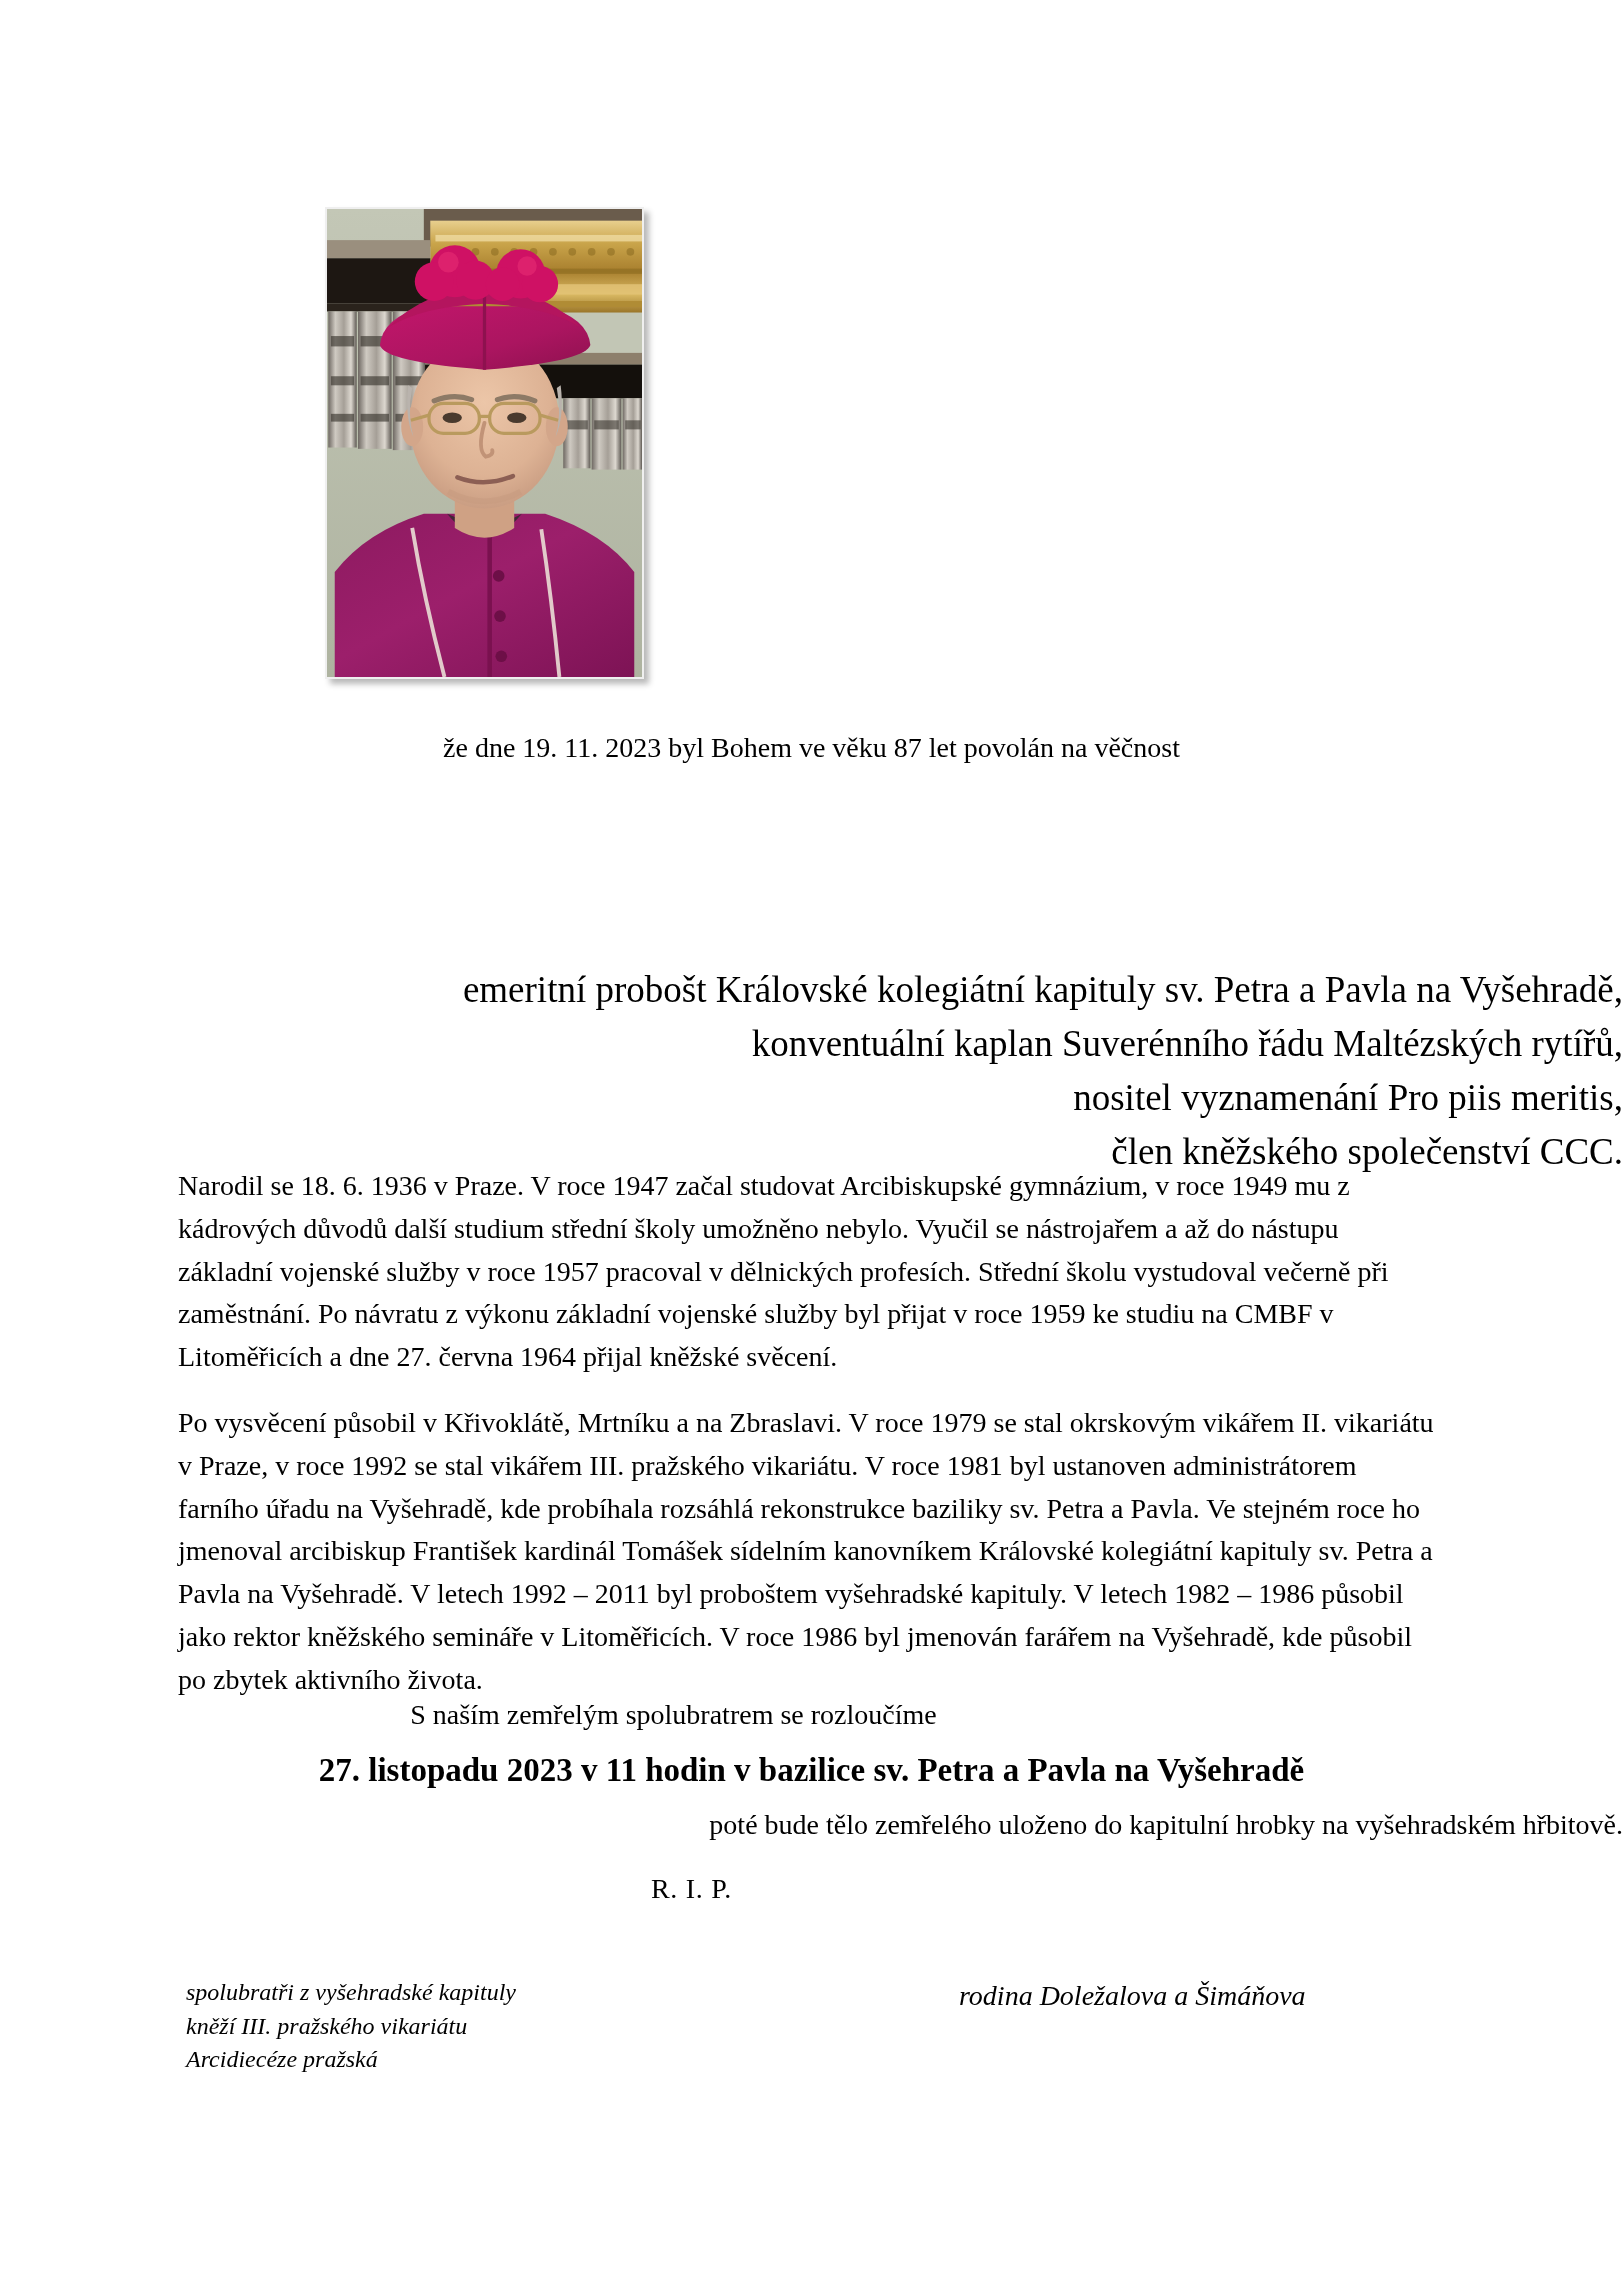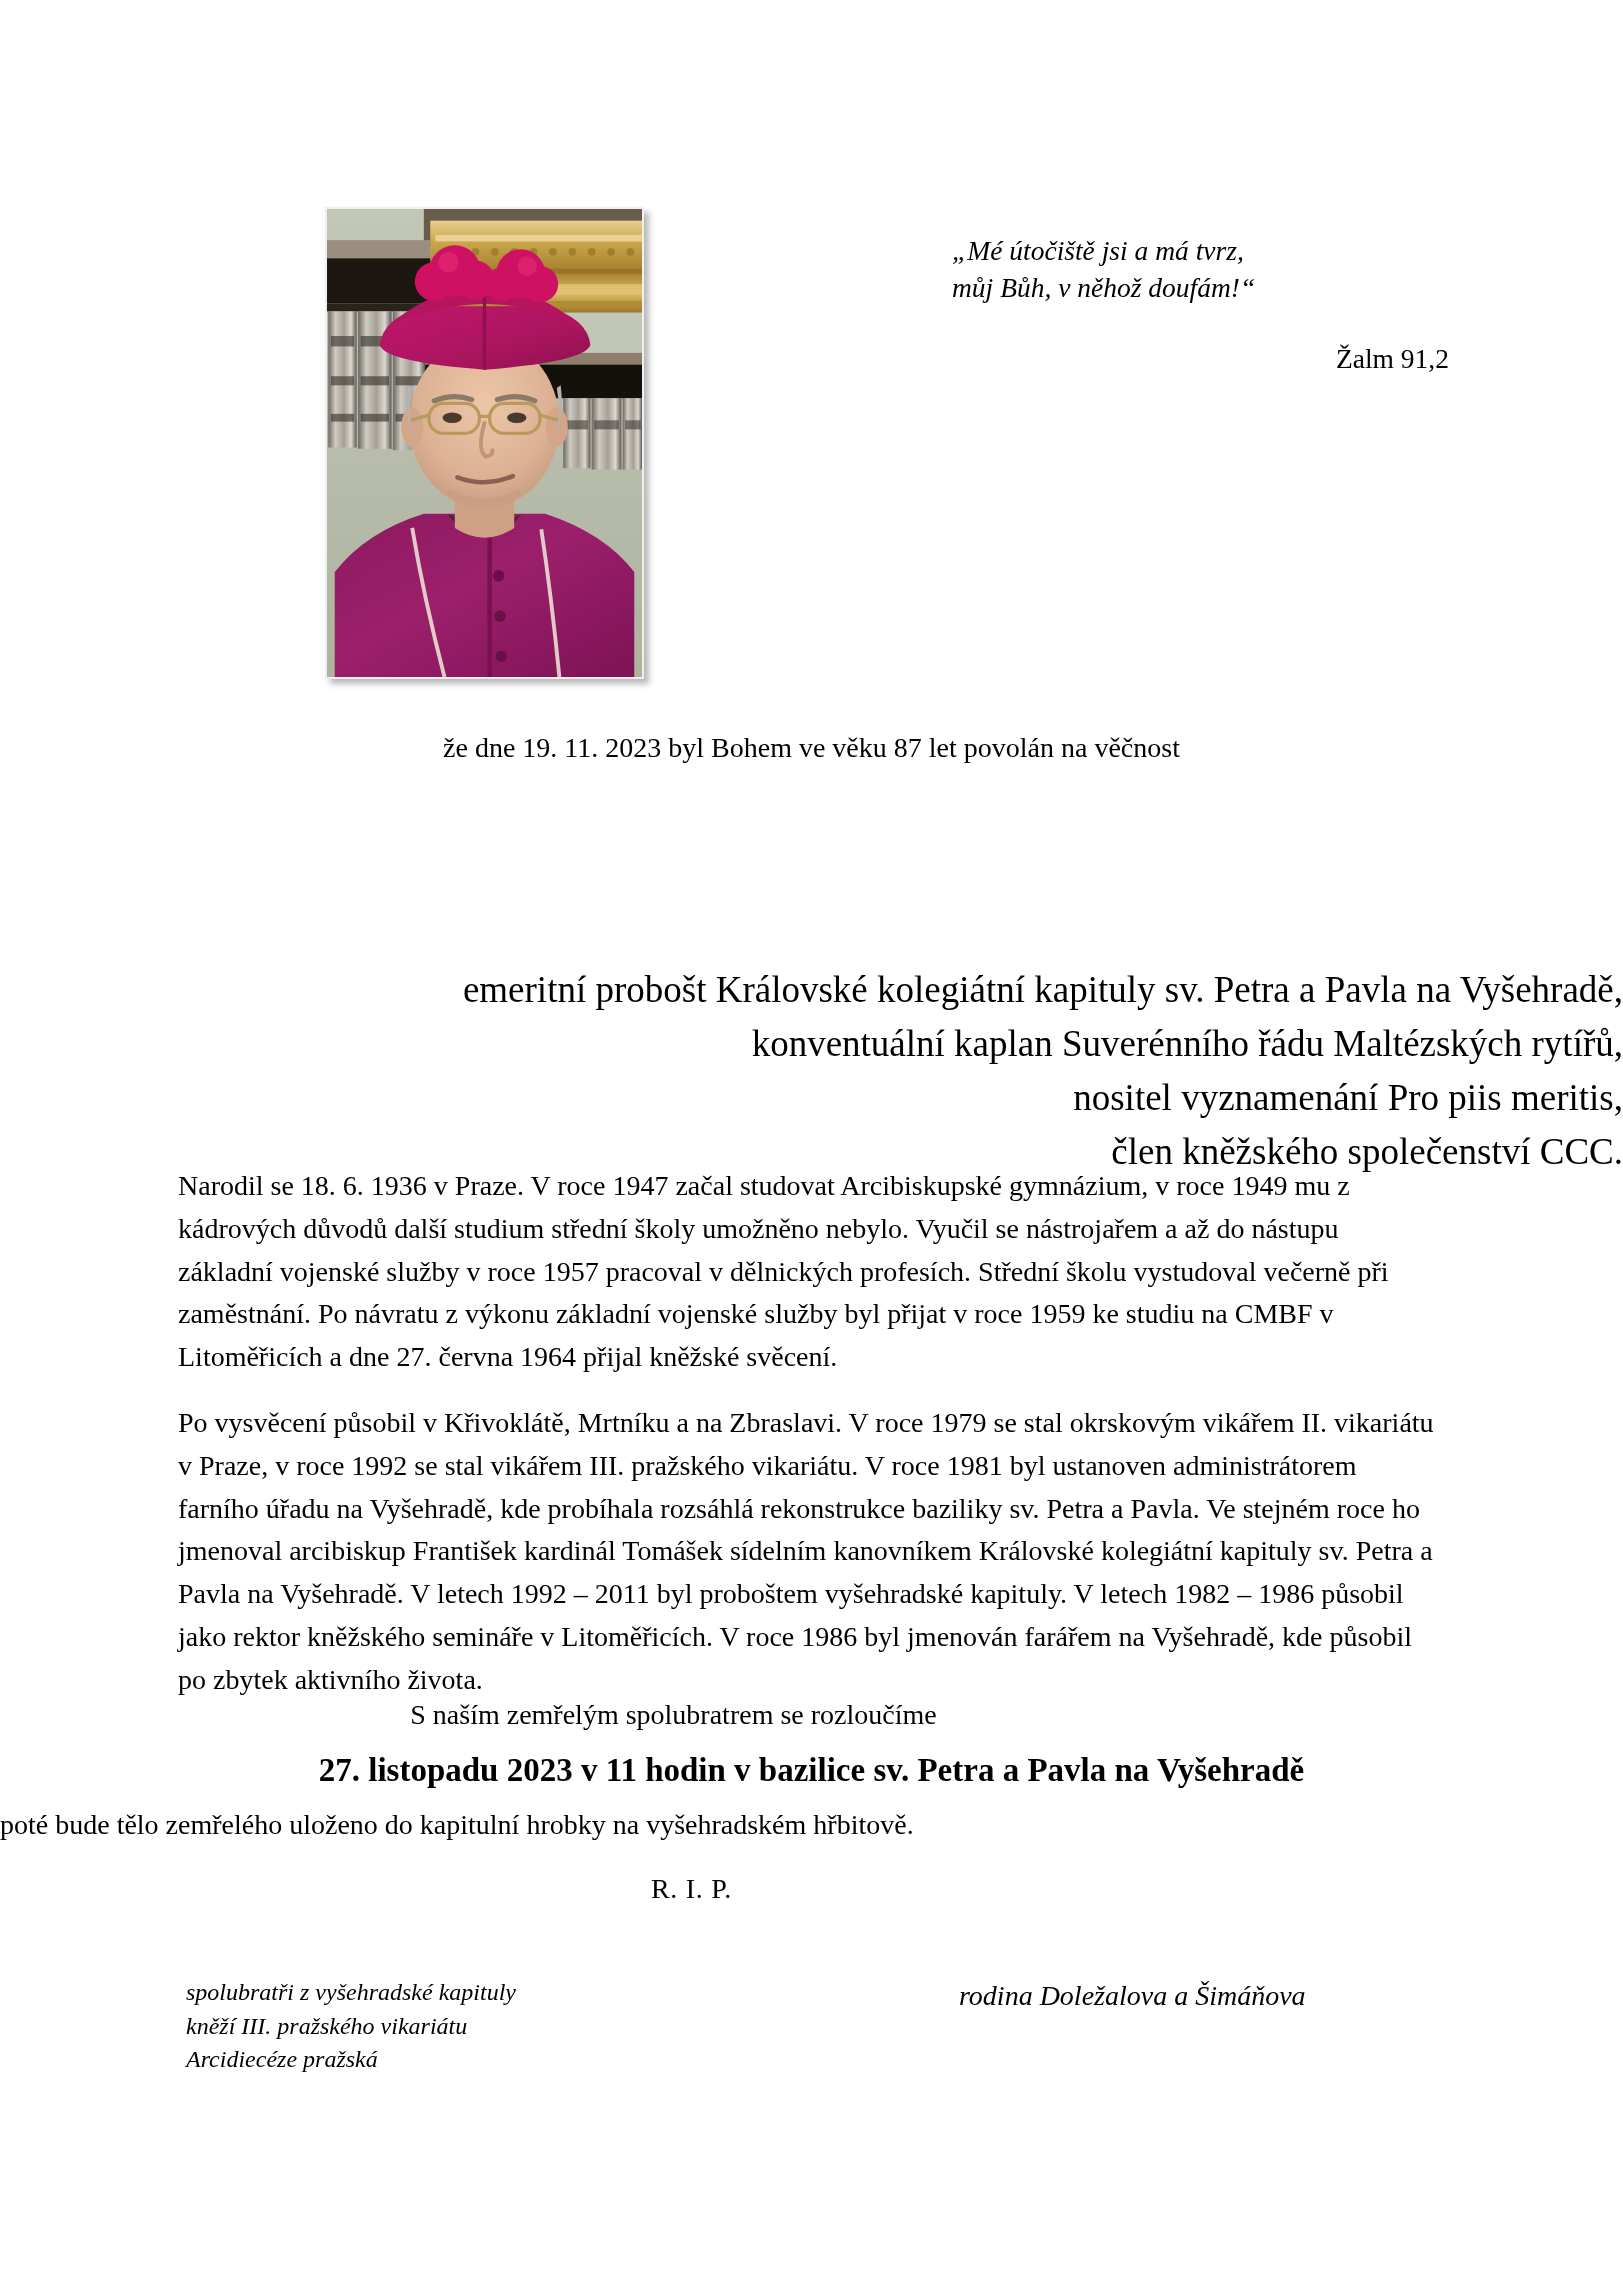--- a/index.html
+++ b/index.html
@@ -126,21 +126,21 @@
     width: 1623px;
     text-align: center;
     font-size: 33px;
     font-weight: bold;
   }
   .farewell-after {
     position: absolute;
     left: 0;
     top: 1809px;
     width: 1623px;
-    text-align: left;
+    text-align: right;
     font-size: 28px;
   }
   .rip {
     position: absolute;
     left: 0;
     top: 1873px;
     width: 1383px;
     text-align: center;
     font-size: 28px;
     letter-spacing: 0.7px;
@@ -337,25 +337,20 @@
             <circle cx="272" cy="116" r="26"></circle>
           </g>
           <g fill="#e0266f" opacity="0.8">
             <circle cx="188" cy="82" r="16"></circle>
             <circle cx="310" cy="88" r="15"></circle>
           </g>
         </g>
       </svg>
     </div>
 
-    <div class="epigraph">
-      <span>„Mé útočiště jsi a má tvrz,</span><br>
-      <span>můj Bůh, v něhož doufám!“</span>
-      <span class="src">Žalm 91,2</span>
-    </div>
   </div>
 
   <div class="announce">
     <div>že dne 19. 11. 2023 byl Bohem ve věku 87 let povolán na věčnost</div>
   </div>
 
 
   <div class="titles">
     <div>emeritní probošt Královské kolegiátní kapituly sv. Petra a Pavla na Vyšehradě,</div>
     <div>konventuální kaplan Suverénního řádu Maltézských rytířů,</div>

